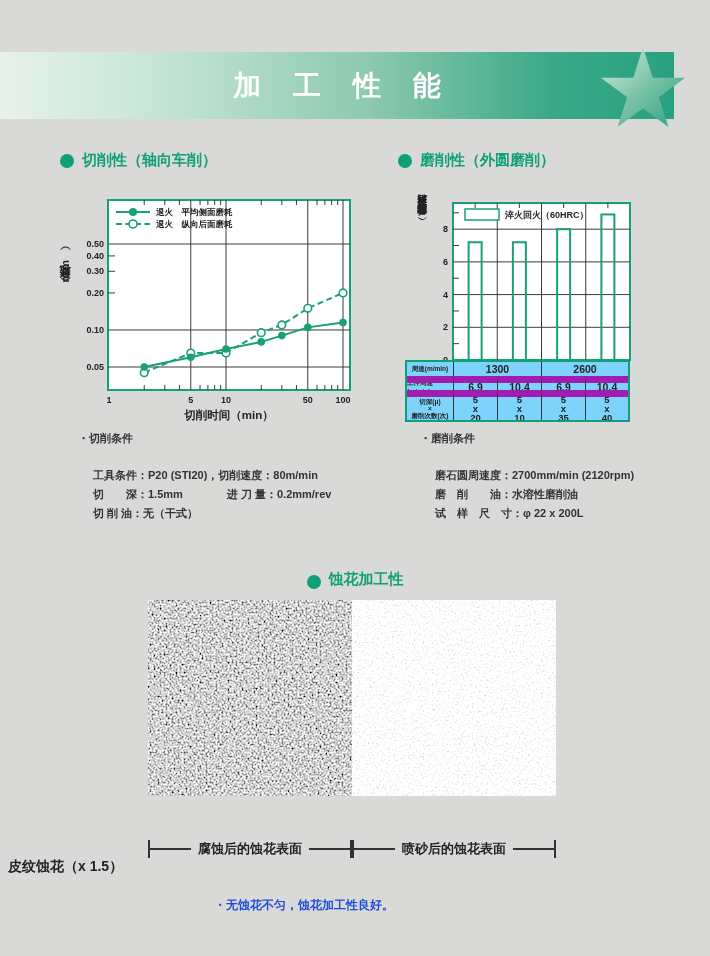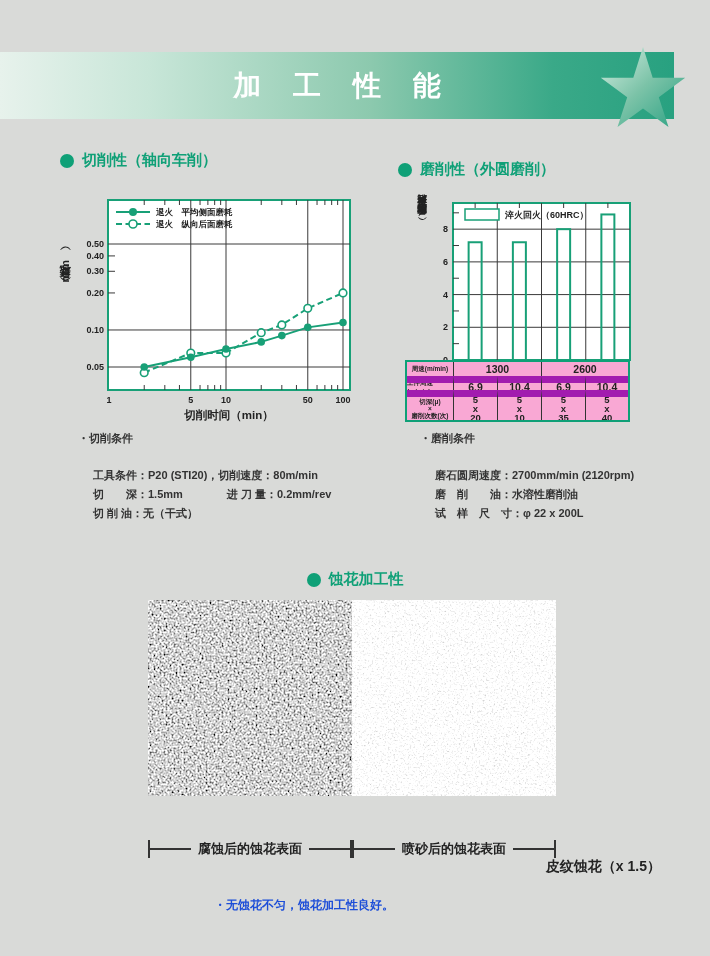--- a/index.html
+++ b/index.html
@@ -36,44 +36,44 @@
   
   .cond{font-size:11px;font-weight:bold;color:#333;line-height:19px;white-space:nowrap;}
   .cond .cond-lines{padding-left:15px;margin-top:18px;}
 
   
   .gtable{
     left:405px;top:360px;
     display:grid;
     grid-template-columns:46px 44px 44px 44px 43px;
     grid-template-rows:14px 14px 30px;
-    background:#f9a8d4;border:2px solid #0fa077;
+    background:#7dd3fc;border:2px solid #0fa077;
   }
   .gt{
     display:flex;align-items:center;justify-content:center;
     color:#222;font-weight:bold;
     border-left:1px solid #333;border-top:7px solid #a21caf;
     overflow:hidden;
   }
   .gt.nl{border-left:none;}
   .gt.nt{border-top:none;}
   .gt.span2{grid-column:span 2;}
   .gt-label{font-size:6.5px;}
   .gt-val{font-size:10.5px;}
   .pre{white-space:pre-line;text-align:center;line-height:9px;font-size:9.5px;}
 
   
-  .etch-title{left:0;top:570px;width:710px;display:flex;align-items:center;justify-content:center;gap:8px;}
+  .etch-title{left:0;top:570px;width:710px;display:flex;align-items:flex-end;justify-content:center;gap:8px;}
   .tex{display:block;}
   .brackets{left:148px;top:806px;width:408px;display:flex;margin-top:32px;}
   .bracket{width:204px;display:flex;align-items:center;height:22px;}
   .bracket .bar{width:2px;height:18px;background:#333;flex:0 0 auto;}
   .bracket .ln{flex:1;height:2px;background:#333;}
   .bracket .cap{margin:0 7px;font-size:13px;font-weight:bold;color:#222;white-space:nowrap;}
-  .scale-caption{left:0;top:858px;width:661px;text-align:right;font-size:14px;font-weight:bold;color:#222;}
+  .scale-caption{left:8px;top:858px;width:661px;text-align:left;font-size:14px;font-weight:bold;color:#222;}
   .note{left:214px;top:897px;font-size:12px;font-weight:bold;color:#1d4ed8;}
 </style>
 </head>
 <body>
 
 <div class="abs banner">
   <div class="banner-title">加 工 性 能</div>
 </div>
 <svg class="abs star-svg" width="90" height="86">
   <defs>
@@ -83,21 +83,21 @@
       <stop offset="1" stop-color="#2aa182"></stop>
     </linearGradient>
   </defs>
   <polygon points="44,0 53.7,30.8 86.2,30.8 59.8,50.2 69.5,80.1 44,61.6 18.5,80.1 28.2,50.2 1.8,30.8 34.3,30.8" fill="url(#starGrad)"></polygon>
 </svg>
 
 <div class="abs sec-title" style="left:60px;top:151px;">
   <span class="bullet"></span>
   <span class="label">切削性（轴向车削）</span>
 </div>
-<div class="abs sec-title" style="left:398px;top:151px;margin-top:9px;">
+<div class="abs sec-title" style="left:398px;top:151px;">
   <span class="bullet"></span>
   <span class="label">磨削性（外圆磨削）</span>
 </div>
 
 <svg class="abs" style="left:58px;top:196px;" width="302" height="232">
     <rect x="50" y="4" width="242" height="190" fill="#fff" stroke="#18a077" stroke-width="2"></rect>
     <line x1="132.77949050731422" y1="4" x2="132.77949050731422" y2="194" stroke="#3a3a3a" stroke-width="1"></line>
     <line x1="168" y1="4" x2="168" y2="194" stroke="#3a3a3a" stroke-width="1"></line>
     <line x1="249.7794905073142" y1="4" x2="249.7794905073142" y2="194" stroke="#3a3a3a" stroke-width="1"></line>
     <line x1="285" y1="4" x2="285" y2="194" stroke="#3a3a3a" stroke-width="1"></line>

